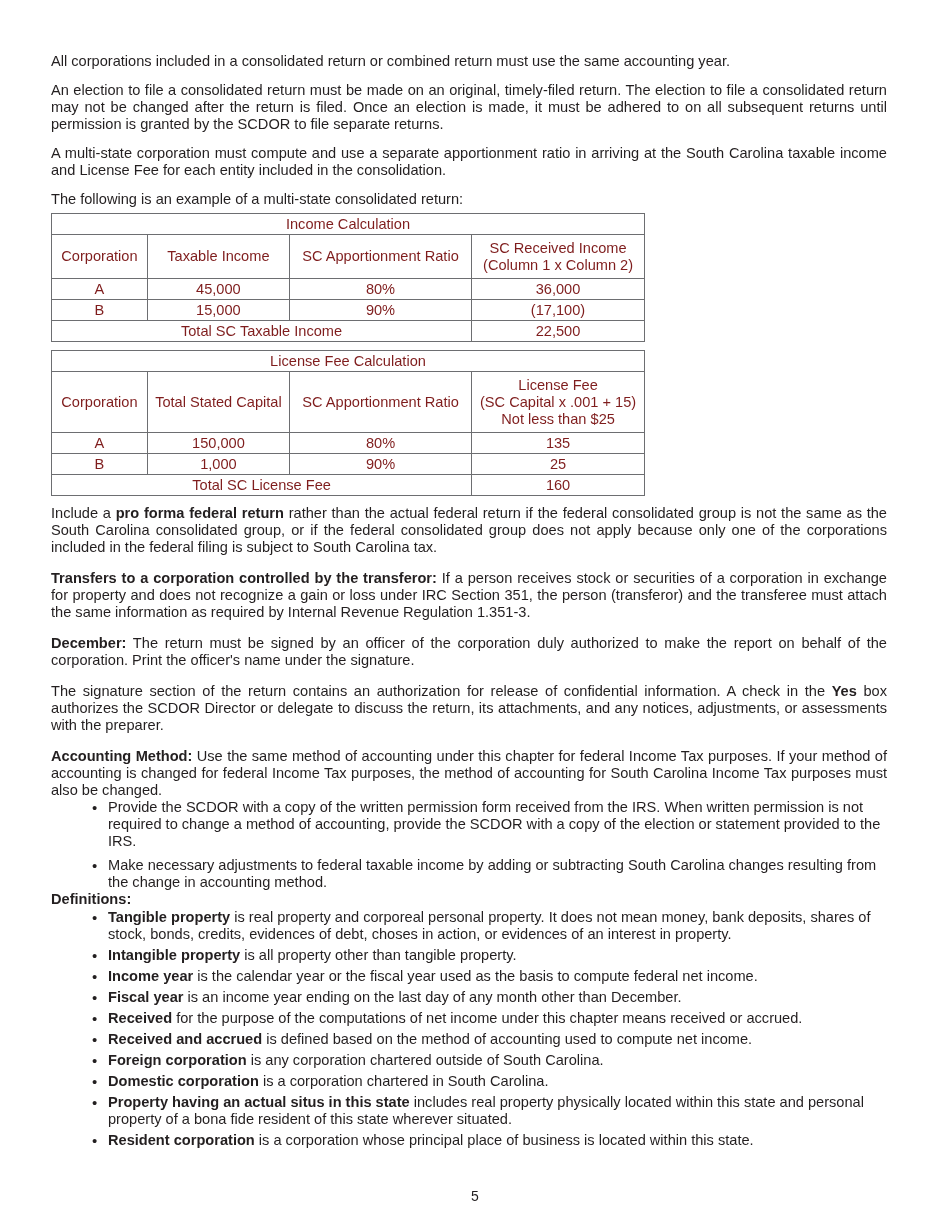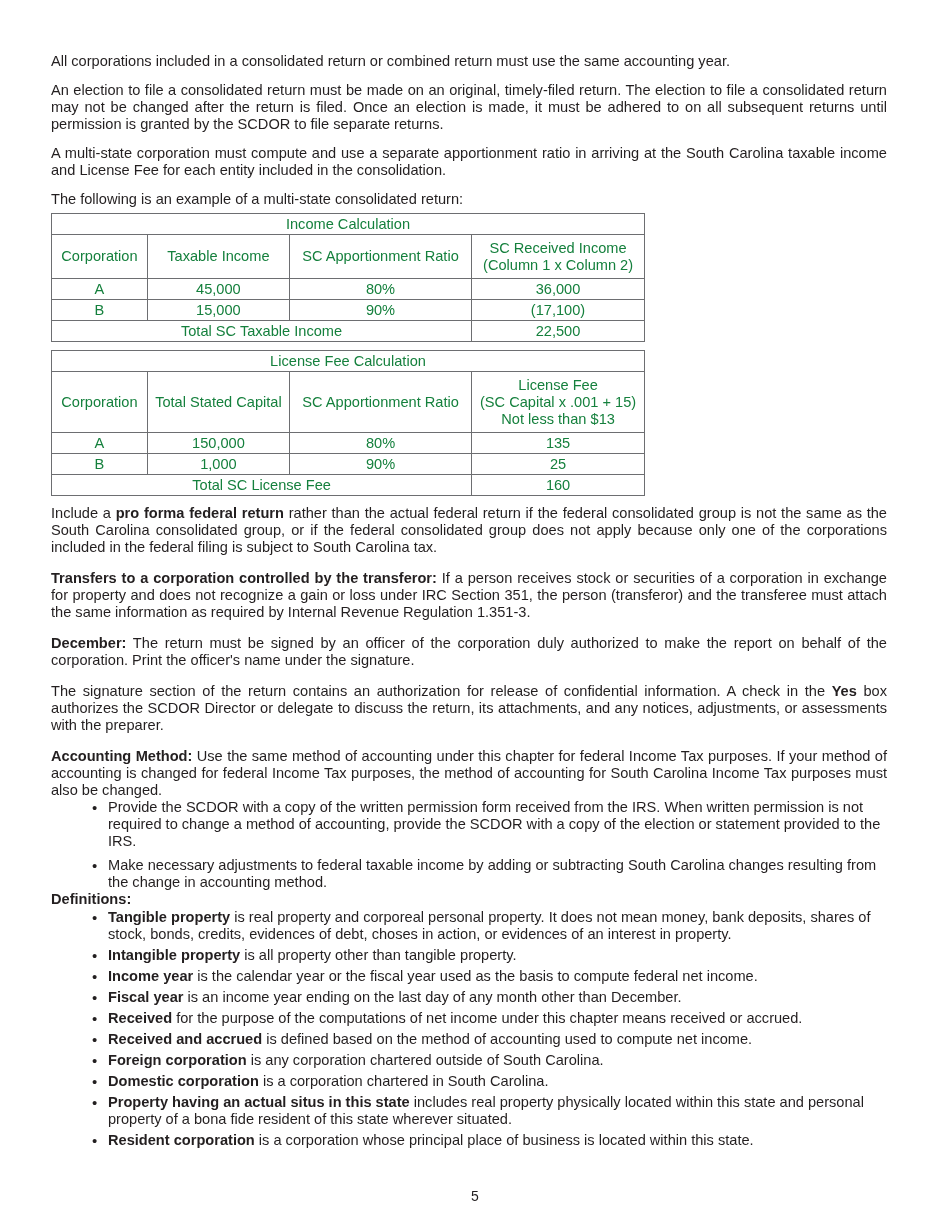--- a/index.html
+++ b/index.html
@@ -7,21 +7,21 @@
     width: 950px; height: 1230px; position: relative; overflow: hidden;
     font-family: "Liberation Sans", sans-serif; color: #231f20;
     font-size: 14.6px; line-height: 17px;
   }
   .page { position: absolute; left: 51px; top: 53px; width: 836px; }
   p { margin: 0; text-align: justify; }
   .gap { margin-top: 12px; }
   b { font-weight: bold; }
   table.calc {
     border-collapse: collapse; width: 594px; margin-top: 5px;
-    font-size: 14.6px; line-height: 17px; color: #15803d;
+    font-size: 14.6px; line-height: 17px; color: #7f1d1d;
   }
   table.calc td {
     border: 1.5px solid #6d6e71; text-align: center; padding: 1px 2px; vertical-align: middle;
   }
   table.calc td.title { height: 18px; }
   table.calc td.hdr { height: 41px; }
   table.calc.lic td.hdr { height: 58px; }
   table.calc td.row { height: 18px; }
   .c1 { width: 91px; } .c2 { width: 138px; } .c3 { width: 178px; } .c4 { width: 169px; }
   ul { margin: 0; padding: 0; list-style: none; }
@@ -81,21 +81,21 @@
         <tr>
       <td class="title" colspan="4">License Fee Calculation</td>
     </tr>
     <tr>
       <td class="hdr c1">Corporation</td>
       <td class="hdr c2">Total Stated Capital</td>
       <td class="hdr c3">SC Apportionment Ratio</td>
       <td class="hdr c4">
         <span>License Fee</span><br>
         <span>(SC Capital x .001 + 15)</span><br>
-        <span>Not less than $13</span>
+        <span>Not less than $25</span>
       </td>
     </tr>
     <tr>
       <td class="row">A</td>
       <td class="row">150,000</td>
       <td class="row">80%</td>
       <td class="row">135</td>
     </tr>
     <tr>
       <td class="row">B</td>

